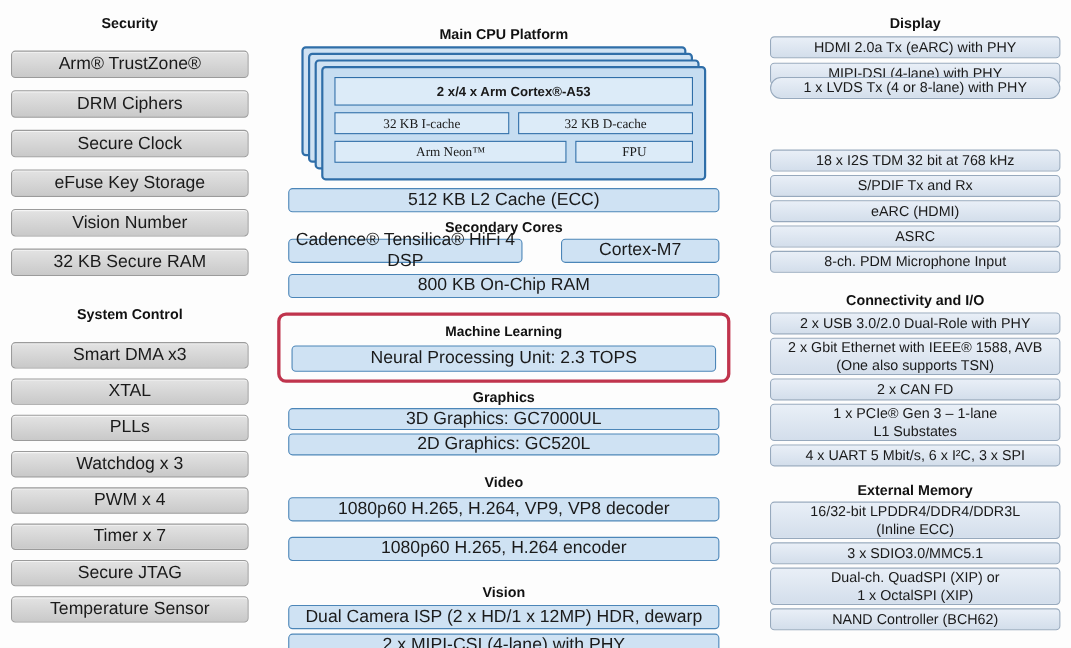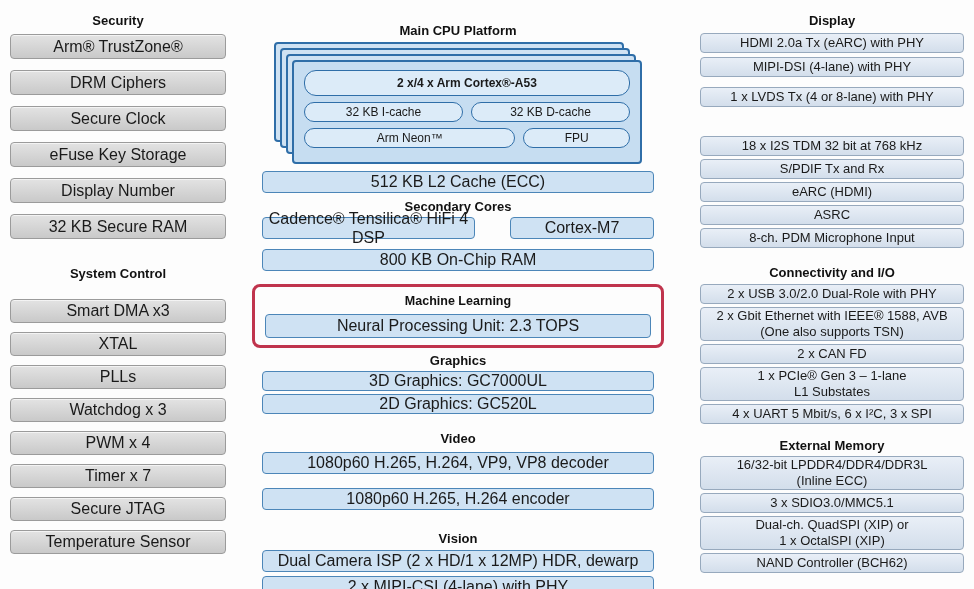--- a/index.html
+++ b/index.html
@@ -16,45 +16,45 @@
     box-sizing:border-box;padding:1px 4px;
   }
   
   .col-left{position:absolute;left:10px;top:12px;width:216px;}
   .gray{
     background:linear-gradient(var(--gray_fill_top,#e3e3e3),var(--gray_fill_bottom,#c9c9c9));
     border:1px solid var(--gray_border,#9b9b9b);
     box-shadow:inset 0 1px 0 rgba(255,255,255,.6);
     height:25px;margin-bottom:11px;
   }
-  .col-left .sec-title{margin-bottom:4px;}
+  .col-left .sec-title{margin-bottom:16px;}
   .col-left .sec-title.second{margin-top:26px;margin-bottom:16px;}
   .col-left .gray.sys{height:24px;margin-bottom:9px;}
   
   .col-center{position:absolute;left:258px;top:14px;width:400px;height:589px;}
   .col-center .sec-title{position:absolute;left:0;width:100%;}
   .blue{
     background:var(--blue_fill,#cfe2f3);
     border:1px solid var(--blue_border,#4c86b8);
     position:absolute;
   }
   .cpu-stack{position:absolute;top:28px;left:16px;width:372px;height:124px;}
   .layer{
     position:absolute;width:350px;height:100px;border-radius:4px;
     background:var(--blue_fill,#cfe2f3);border:2px solid var(--blue_dark,#2f6ea8);
     box-sizing:border-box;
   }
   .layer.front{background:#c6ddf1;}
   .inner-box{
     background:var(--blue_inner_fill,#dcebf8);border:1px solid var(--blue_dark,#2f6ea8);
-    border-radius:12px;display:flex;align-items:center;justify-content:center;
+    border-radius:0;display:flex;align-items:center;justify-content:center;
     font-size:12px;text-align:center;box-sizing:border-box;
   }
   .core{height:26px;margin:8px 10px 0;font-weight:bold;}
-  .rowpair{display:flex;gap:8px;margin:6px 10px 0;}
+  .rowpair{display:flex;gap:8px;margin:6px 10px 0;font-family:Liberation Serif, serif;}
   .rowpair .inner-box{height:20px;flex:1;}
   .rowpair.neon .inner-box:first-child{flex:2;}
   .rowpair.neon .inner-box:last-child{flex:1;}
   .red-frame{
     position:absolute;border:3px solid var(--accent_red,#c0344d);border-radius:8px;
     box-sizing:border-box;
   }
   
   .col-right{position:absolute;left:698px;top:0;width:268px;height:589px;}
   .col-right .sec-title{position:absolute;left:0;width:100%;}
@@ -71,21 +71,21 @@
 <body>
 
 <div class="canvas">
 
   <div class="col-left">
     <div class="sec-title">Security</div>
     <div class="box gray">Arm® TrustZone®</div>
     <div class="box gray">DRM Ciphers</div>
     <div class="box gray">Secure Clock</div>
     <div class="box gray">eFuse Key Storage</div>
-    <div class="box gray">Display Number</div>
+    <div class="box gray">Vision Number</div>
     <div class="box gray">32 KB Secure RAM</div>
 
     <div class="sec-title second">System Control</div>
     <div class="box gray sys">Smart DMA x3</div>
     <div class="box gray sys">XTAL</div>
     <div class="box gray sys">PLLs</div>
     <div class="box gray sys">Watchdog x 3</div>
     <div class="box gray sys">PWM x 4</div>
     <div class="box gray sys">Timer x 7</div>
     <div class="box gray sys">Secure JTAG</div>
@@ -134,21 +134,21 @@
 
     <div class="sec-title" style="top:516px;">Vision</div>
     <div class="box blue" style="top:536px;left:4px;width:392px;height:22px;">Dual Camera ISP (2 x HD/1 x 12MP) HDR, dewarp</div>
     <div class="box blue" style="top:562px;left:4px;width:392px;height:21px;">2 x MIPI-CSI (4-lane) with PHY</div>
   </div>
 
   <div class="col-right">
     <div class="sec-title" style="top:12px;">Display</div>
     <div class="rbox" style="top:33px;">HDMI 2.0a Tx (eARC) with PHY</div>
     <div class="rbox" style="top:57px;">MIPI-DSI (4-lane) with PHY</div>
-    <div class="rbox" style="top:87px;">1 x LVDS Tx (4 or 8-lane) with PHY</div>
+    <div class="rbox" style="top:70px;border-radius:10px;">1 x LVDS Tx (4 or 8-lane) with PHY</div>
 
     <div class="sec-title" style="top:117px;margin-top:22px;">Audio</div>
     <div class="rbox" style="top:136px;">18 x I2S TDM 32 bit at 768 kHz</div>
     <div class="rbox" style="top:159px;">S/PDIF Tx and Rx</div>
     <div class="rbox" style="top:182px;">eARC (HDMI)</div>
     <div class="rbox" style="top:205px;">ASRC</div>
     <div class="rbox" style="top:228px;">8-ch. PDM Microphone Input</div>
 
     <div class="sec-title" style="top:264px;">Connectivity and I/O</div>
     <div class="rbox" style="top:284px;">2 x USB 3.0/2.0 Dual-Role with PHY</div>

